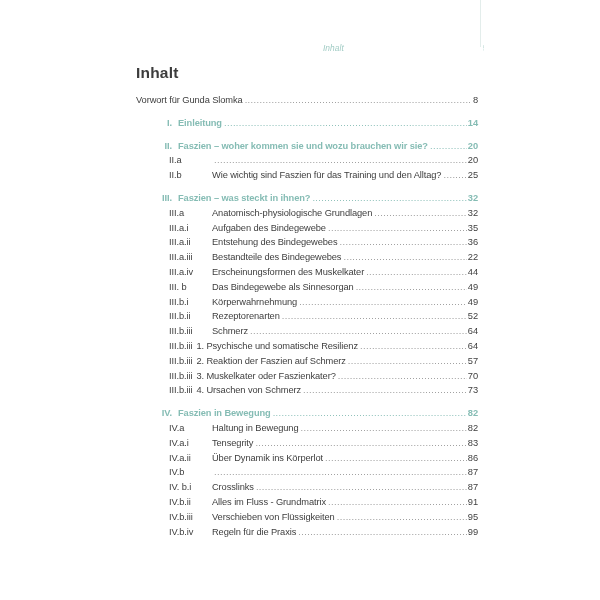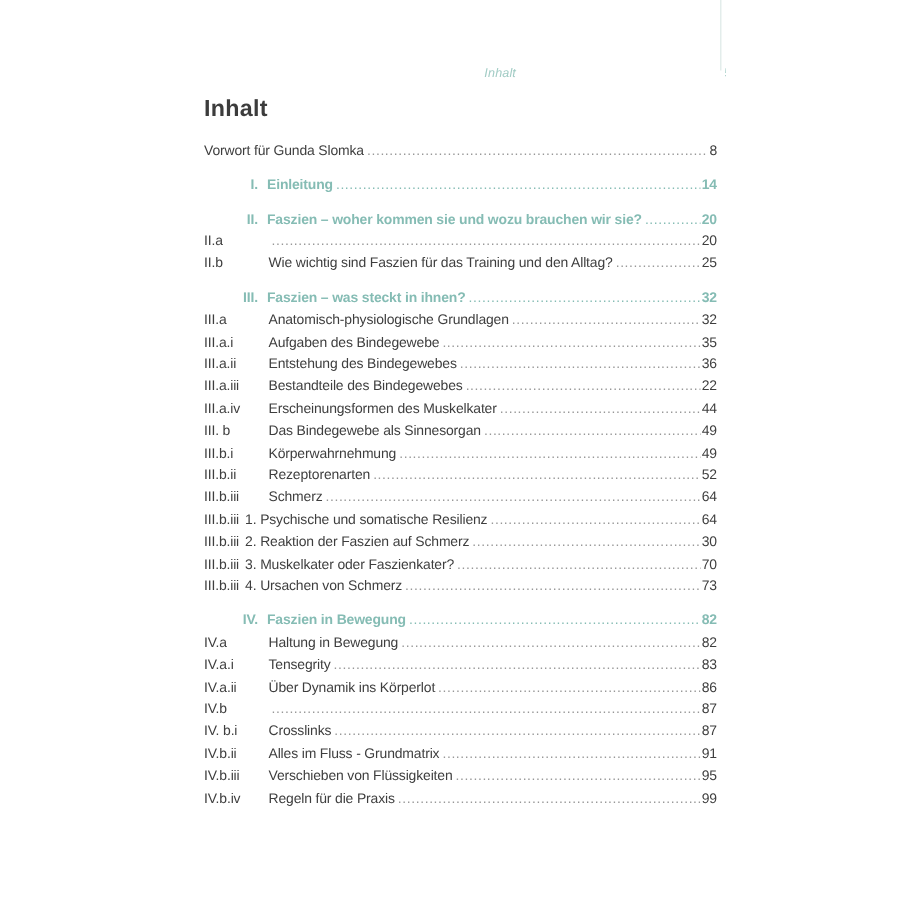--- a/index.html
+++ b/index.html
@@ -41,21 +41,21 @@
   }
   .group + .group { margin-top: 8px; }
   .row {
     display: flex; align-items: baseline;
     height: 14.8px; line-height: 14.8px;
     font-size: 9.3px; letter-spacing: -0.1px;
     color: #3e3e3e; white-space: nowrap; justify-content: space-between;
   }
   .row .t   { flex: 0 0 auto; }
   .row .num { flex: 0 0 36px; width: 36px; text-align: right; margin-right: 6px; }
-  .row .label { flex: 0 0 43px; width: 43px; }
+  .row .label { flex: 0 0 43px; width: 43px; margin-left: 33px; }
   .row.flow .label { flex: 0 0 auto; width: auto; margin-right: 4px; }
   .row .dots {
     flex: 1 1 6px; min-width: 6px;
     overflow: hidden;
     color: #989898;
     letter-spacing: 0.4px;
     margin: 0 1px 0 2px;
   }
   .row .pg { flex: 0 0 auto; }
   .row.chapter { color: var(--accent, #85bcb4); font-weight: 700; }
@@ -170,21 +170,21 @@
         <div class="row flow">
           <span class="label">III.b.iii</span>
           <span class="t">1. Psychische und somatische Resilienz</span>
           <span class="dots">............................................................................................................................................................................................................................</span>
           <span class="pg">64</span>
         </div>
         <div class="row flow">
           <span class="label">III.b.iii</span>
           <span class="t">2. Reaktion der Faszien auf Schmerz</span>
           <span class="dots">............................................................................................................................................................................................................................</span>
-          <span class="pg">30</span>
+          <span class="pg">57</span>
         </div>
         <div class="row flow">
           <span class="label">III.b.iii</span>
           <span class="t">3. Muskelkater oder Faszienkater?</span>
           <span class="dots">............................................................................................................................................................................................................................</span>
           <span class="pg">70</span>
         </div>
         <div class="row flow">
           <span class="label">III.b.iii</span>
           <span class="t">4. Ursachen von Schmerz</span>

